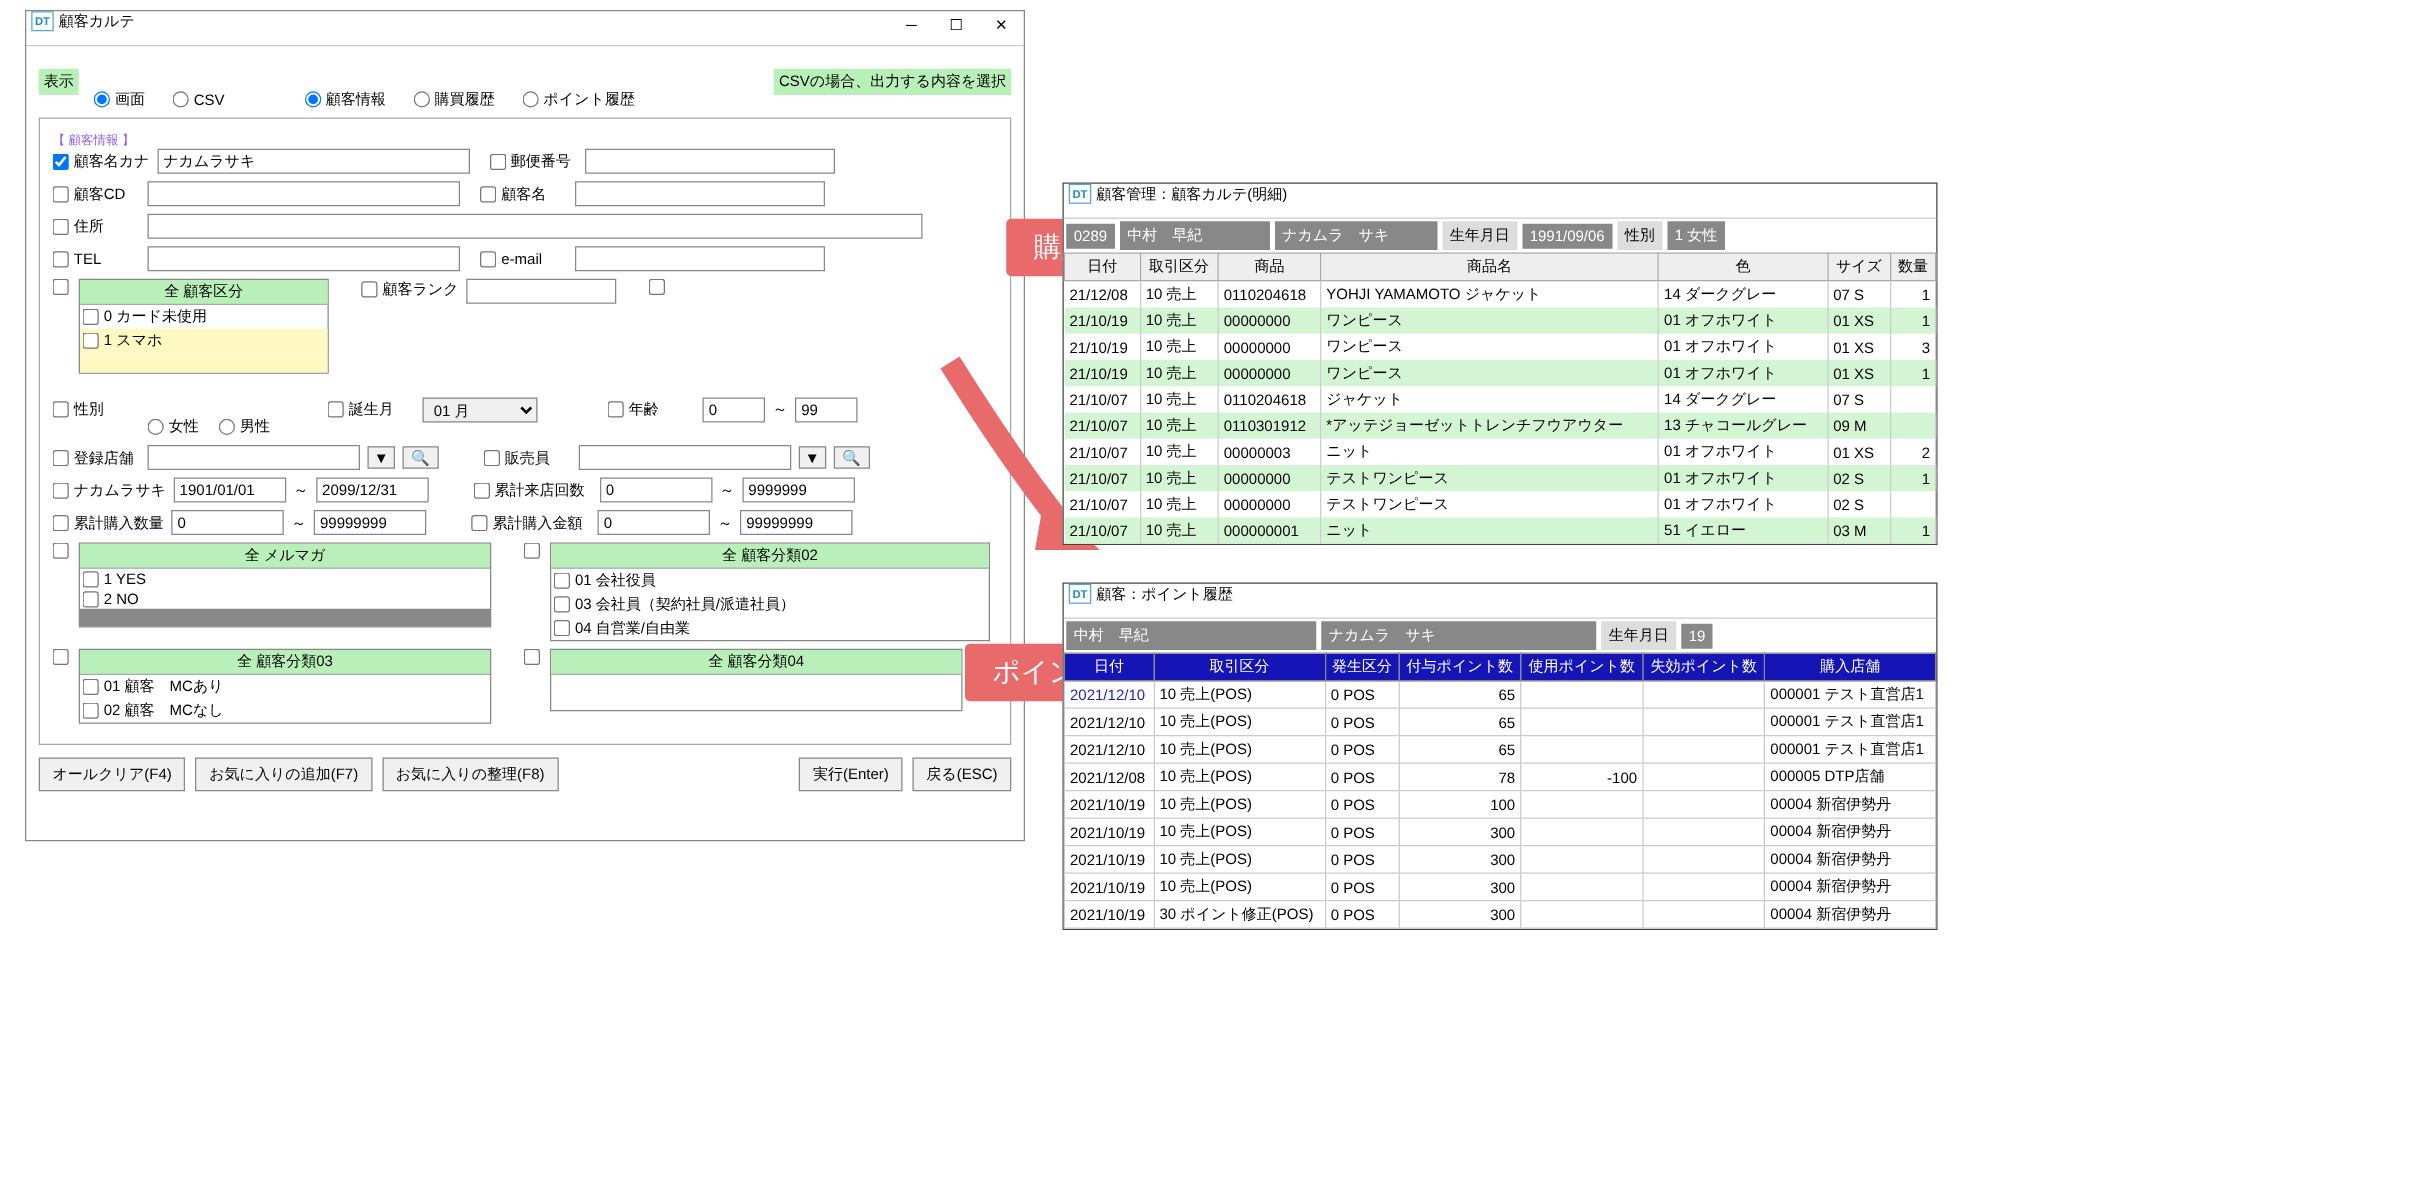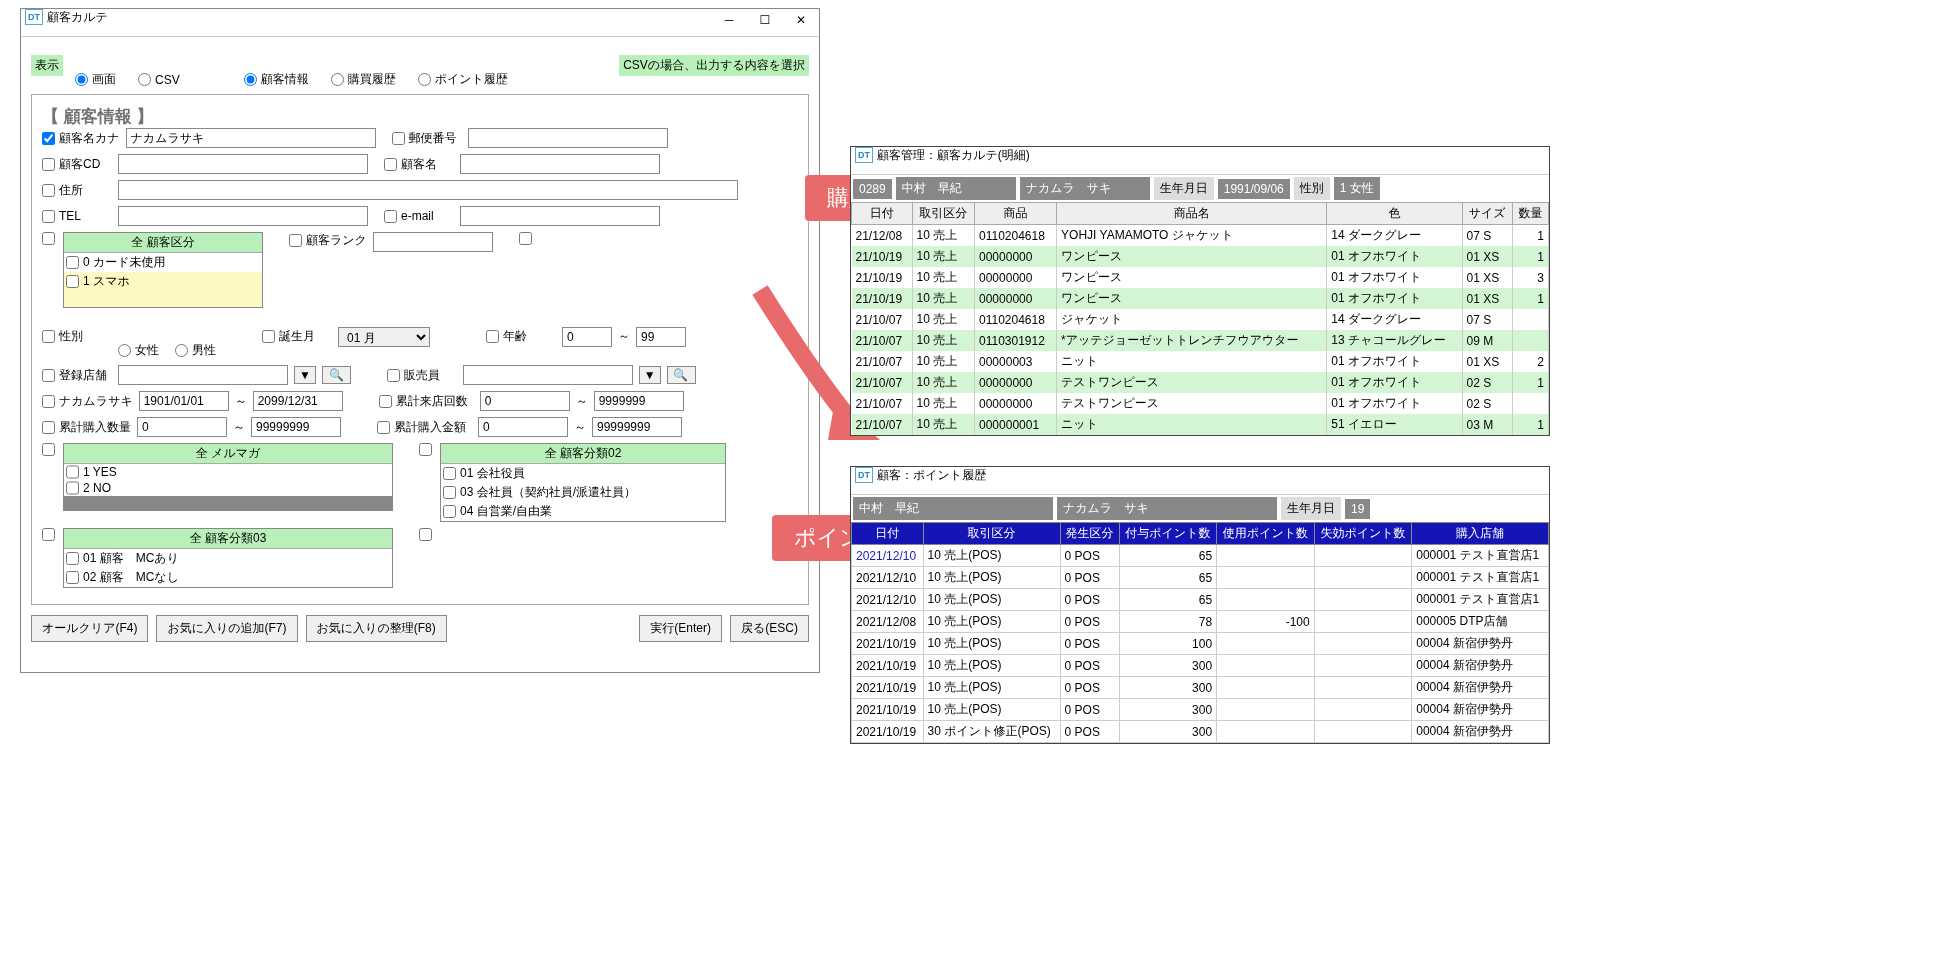--- a/index.html
+++ b/index.html
@@ -10,27 +10,27 @@
 .titlebar-text { flex: 1; font-size: 12px; }
 .win-btns { display: flex; gap: 8px; }
 .win-btn { width: 28px; height: 22px; display: flex; align-items: center; justify-content: center; font-size: 12px; cursor: default; }
 .content { padding: 6px 10px; }
 .row { display: flex; align-items: center; margin-bottom: 4px; gap: 4px; }
 .hl-green { background: #b9f0b9; padding: 2px 4px; }
 .hl-lightgreen { background: #d4f5d4; }
 .radio-item { display: inline-flex; align-items: center; gap: 2px; margin-right: 10px; margin-top: 28px; }
 input[type=radio], input[type=checkbox] { margin: 0 2px 0 0; }
 .section-box { border: 1px solid #aaa; padding: 10px; margin-top: 6px; }
-.section-title { color: #737373; font-weight: bold; font-size: 17px; }
+.section-title { color: #8b5cf6; font-weight: normal; font-size: 10px; }
 .field-row { display: flex; align-items: center; margin-bottom: 6px; gap: 6px; }
 .chk-lbl { display: inline-flex; align-items: center; gap: 2px; min-width: 70px; }
 .txt { border: 1px solid #888; padding: 2px 4px; height: 20px; font-size: 12px; }
 .list-box { border: 1px solid #888; background: #fff; font-size: 12px; }
 .list-head { background: #b9f0b9; text-align: center; padding: 1px 0; border-bottom: 1px solid #aaa; }
-.list-row { display: flex; padding: 1px 2px; gap: 2px; }
+.list-row { display: flex; align-items: center; padding: 1px 2px; gap: 2px; }
 .list-row.highlight { background: #fef9c3; }
 .btn { border: 1px solid #888; background: #f0f0f0; padding: 4px 10px; font-size: 12px; }
 .search-icon { font-size: 12px; }
 .callout { position: absolute; background: #e86a6a; color: white; font-size: 22px; padding: 8px 22px; border-radius: 4px; }
 .arrow { position: absolute; }
 .detail-window { border: 1px solid #444; }
 .purchase-table { width: 100%; border-collapse: collapse; font-size: 12px; }
 .purchase-table th { background: #eee; border: 1px solid #aaa; padding: 2px 4px; font-weight: normal; }
 .purchase-table td { border-right: 1px solid #ccc; padding: 2px 4px; white-space: nowrap; }
 .purchase-table tr.alt { background: #d4f5d4; }
@@ -241,21 +241,21 @@
               <input type="checkbox" style="">
               <span>1 YES</span>
             </div>
           <div class="list-row">
               <input type="checkbox" style="">
               <span>2 NO</span>
             </div>
           <div style="background:#888;height:14px;"></div>
         </div>
         <input type="checkbox" style="margin-left: 20px;">
-        <div class="list-box" style="width:286px;">
+        <div class="list-box" style="width:352px;">
           <div class="list-head"><span>全</span> <span>顧客分類02</span></div>
           <div class="list-row">
               <input type="checkbox" style="">
               <span>01 会社役員</span>
             </div>
           <div class="list-row">
               <input type="checkbox" style="">
               <span>03 会社員（契約社員/派遣社員）</span>
             </div>
           <div class="list-row">
@@ -272,20 +272,23 @@
           <div class="list-row">
               <input type="checkbox" style="">
               <span>01 顧客　MCあり</span>
             </div>
           <div class="list-row">
               <input type="checkbox" style="">
               <span>02 顧客　MCなし</span>
             </div>
         </div>
         <input type="checkbox" style="margin-left: 20px;">
+        <div class="list-box" style="width:330px;height:50px;">
+          <div class="list-head"><span>全</span> <span>顧客分類04</span></div>
+        </div>
       </div>
     </div>
 
     <div class="row" style="margin-top:10px;gap:8px;">
       <button class="btn">オールクリア(F4)</button>
       <button class="btn">お気に入りの追加(F7)</button>
       <button class="btn">お気に入りの整理(F8)</button>
       <span style="flex:1"></span>
       <button class="btn">実行(Enter)</button>
       <button class="btn">戻る(ESC)</button>

